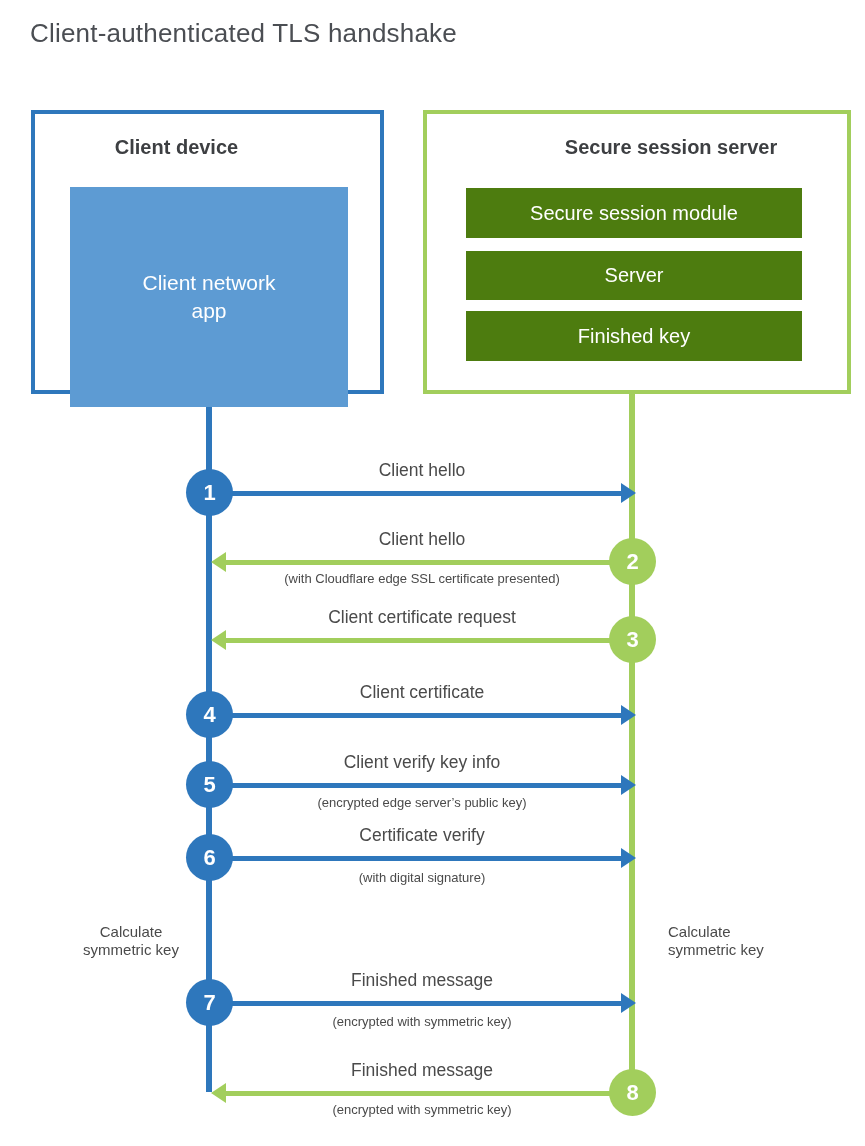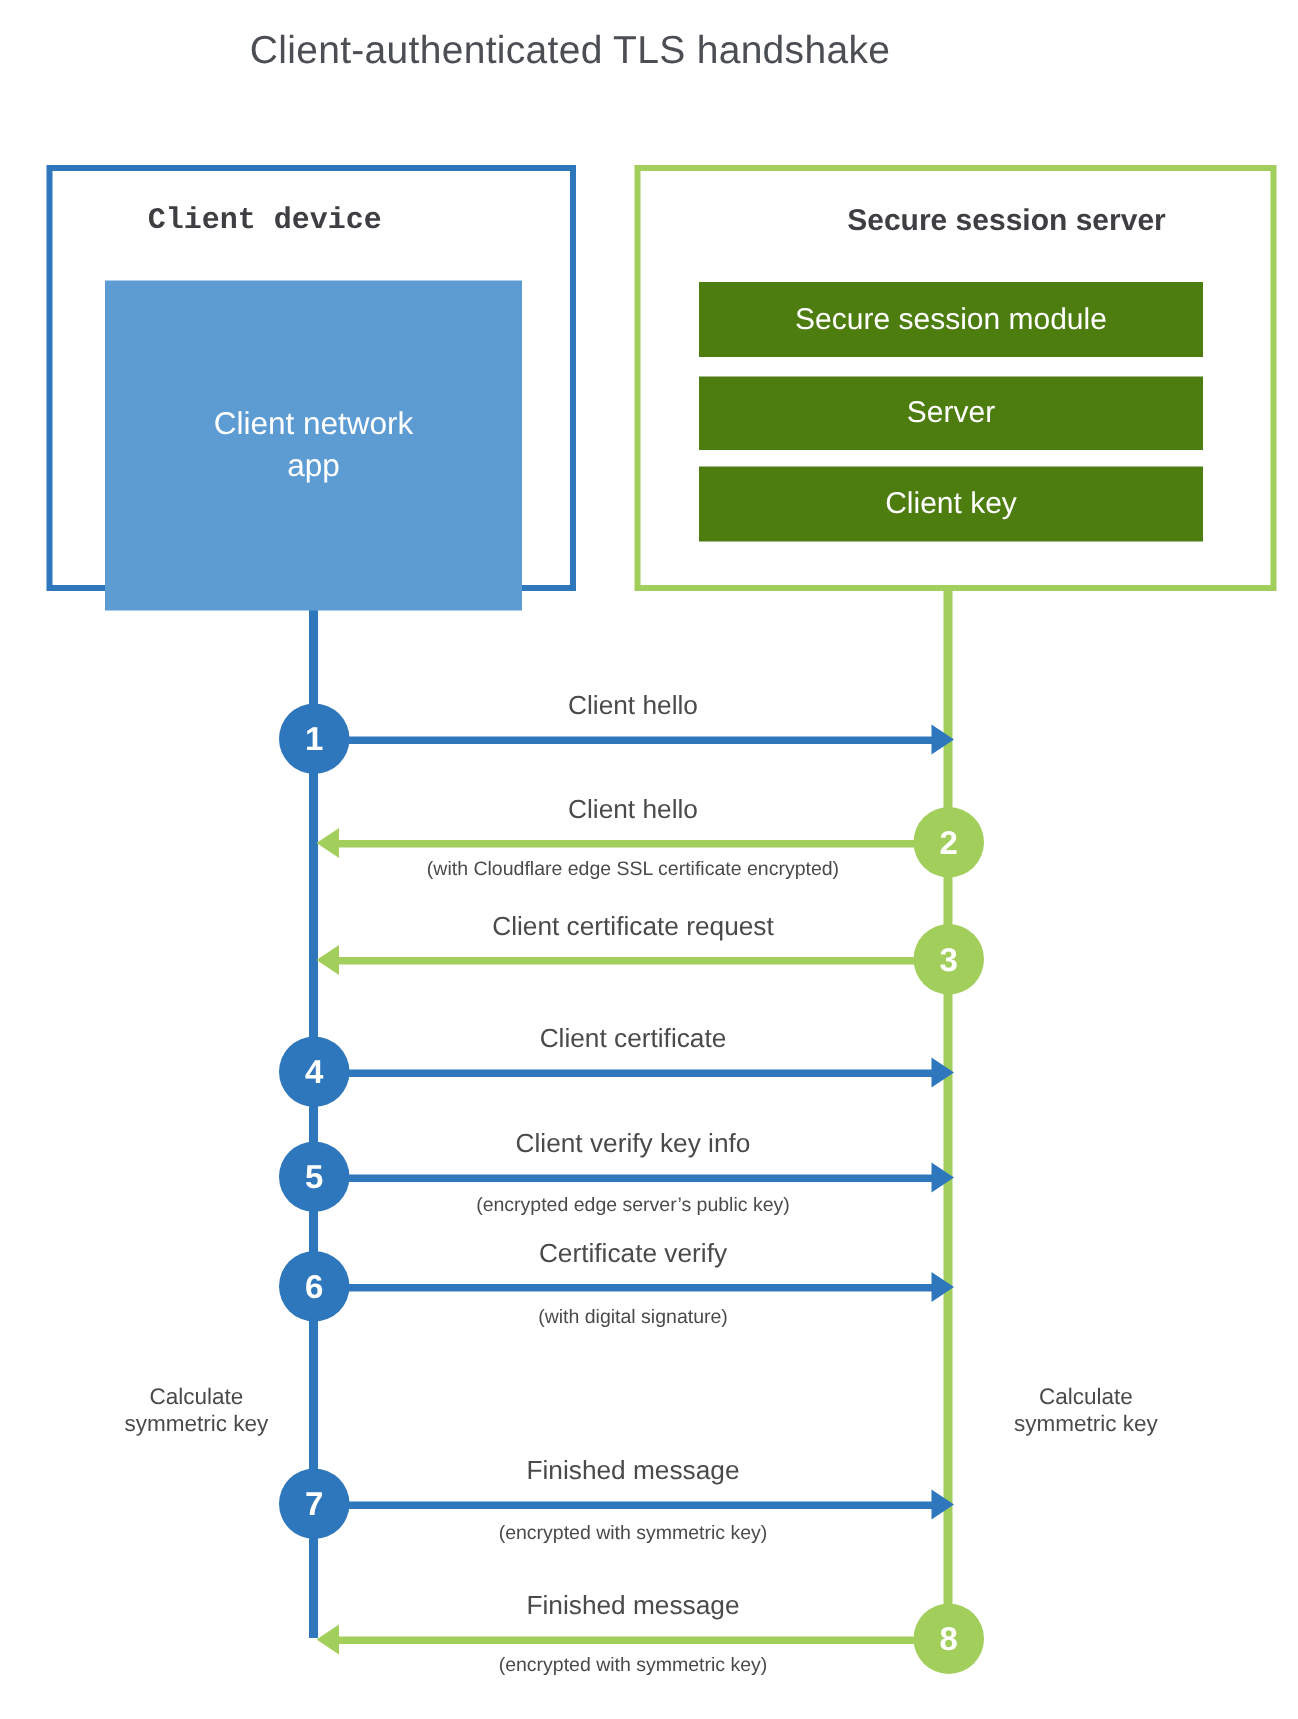--- a/index.html
+++ b/index.html
@@ -5,35 +5,35 @@
   * { margin: 0; padding: 0; box-sizing: border-box; }
   html, body { background: #ffffff; }
   .page {
     position: relative;
     width: 865px;
     height: 1146px;
     background: #ffffff;
     font-family: "Liberation Sans", sans-serif;
     overflow: hidden;
   }
-  .abs { position: absolute; text-align: center; }
+  .abs { position: absolute; }
   .page-title {
     left: 30px; top: 18px; width: 700px;
     font-size: 26px; font-weight: 300; color: #4b4e53;
     letter-spacing: 0.2px;
   }
   
   .actor-box { background: #fff; }
   .client-box { left: 31px; top: 110px; width: 353px; height: 284px; border: 4px solid #2E77BC; }
   .server-box { left: 423px; top: 110px; width: 428px; height: 284px; border: 4px solid #A2CE5C; }
   .actor-title {
     top: 136px; text-align: center;
     font-size: 20px; font-weight: bold; color: #3d3f42;
   }
-  .client-title { left: 31px; width: 291px; font-family: Liberation Mono, monospace; }
+  .client-title { left: 31px; width: 291px; }
   .server-title { left: 423px; width: 496px; }
   .app-box {
     left: 70px; top: 187px; width: 278px; height: 220px;
     background: #5D9BD3; color: #ffffff;
     display: flex; align-items: center; justify-content: center;
     text-align: center; font-size: 21px; line-height: 28px;
   }
   .app-box span { display: inline-block; max-width: 170px; }
   .server-bar {
     left: 466px; width: 336px; height: 50px;
@@ -89,36 +89,36 @@
   <div class="abs actor-box client-box"></div>
   <div class="abs actor-title client-title">Client device</div>
   <div class="abs app-box">
     <span>Client network app</span>
   </div>
 
   <div class="abs actor-box server-box"></div>
   <div class="abs actor-title server-title">Secure session server</div>
   <div class="abs server-bar bar-1">Secure session module</div>
   <div class="abs server-bar bar-2">Server</div>
-  <div class="abs server-bar bar-3">Client key</div>
+  <div class="abs server-bar bar-3">Finished key</div>
 
   <div>
     <div class="abs step-label" style="top:458px">Client hello</div>
     <div class="abs arrow-line blue" style="top:491px"></div>
     <div class="abs arrow-head right" style="top:483px"></div>
     <div class="abs step-circle blue" style="top:469px">
         <span>1</span>
       </div>
   </div>
 
   <div>
     <div class="abs step-label" style="top:527px">Client hello</div>
     <div class="abs arrow-line green" style="top:560px"></div>
     <div class="abs arrow-head left" style="top:552px"></div>
-    <div class="abs step-sublabel" style="top:570px">(with Cloudflare edge SSL certificate encrypted)</div>
+    <div class="abs step-sublabel" style="top:570px">(with Cloudflare edge SSL certificate presented)</div>
     <div class="abs step-circle green" style="top:538px">
         <span>2</span>
       </div>
   </div>
 
   <div>
     <div class="abs step-label" style="top:605px">Client certificate request</div>
     <div class="abs arrow-line green" style="top:638px"></div>
     <div class="abs arrow-head left" style="top:630px"></div>
     <div class="abs step-circle green" style="top:616px">

